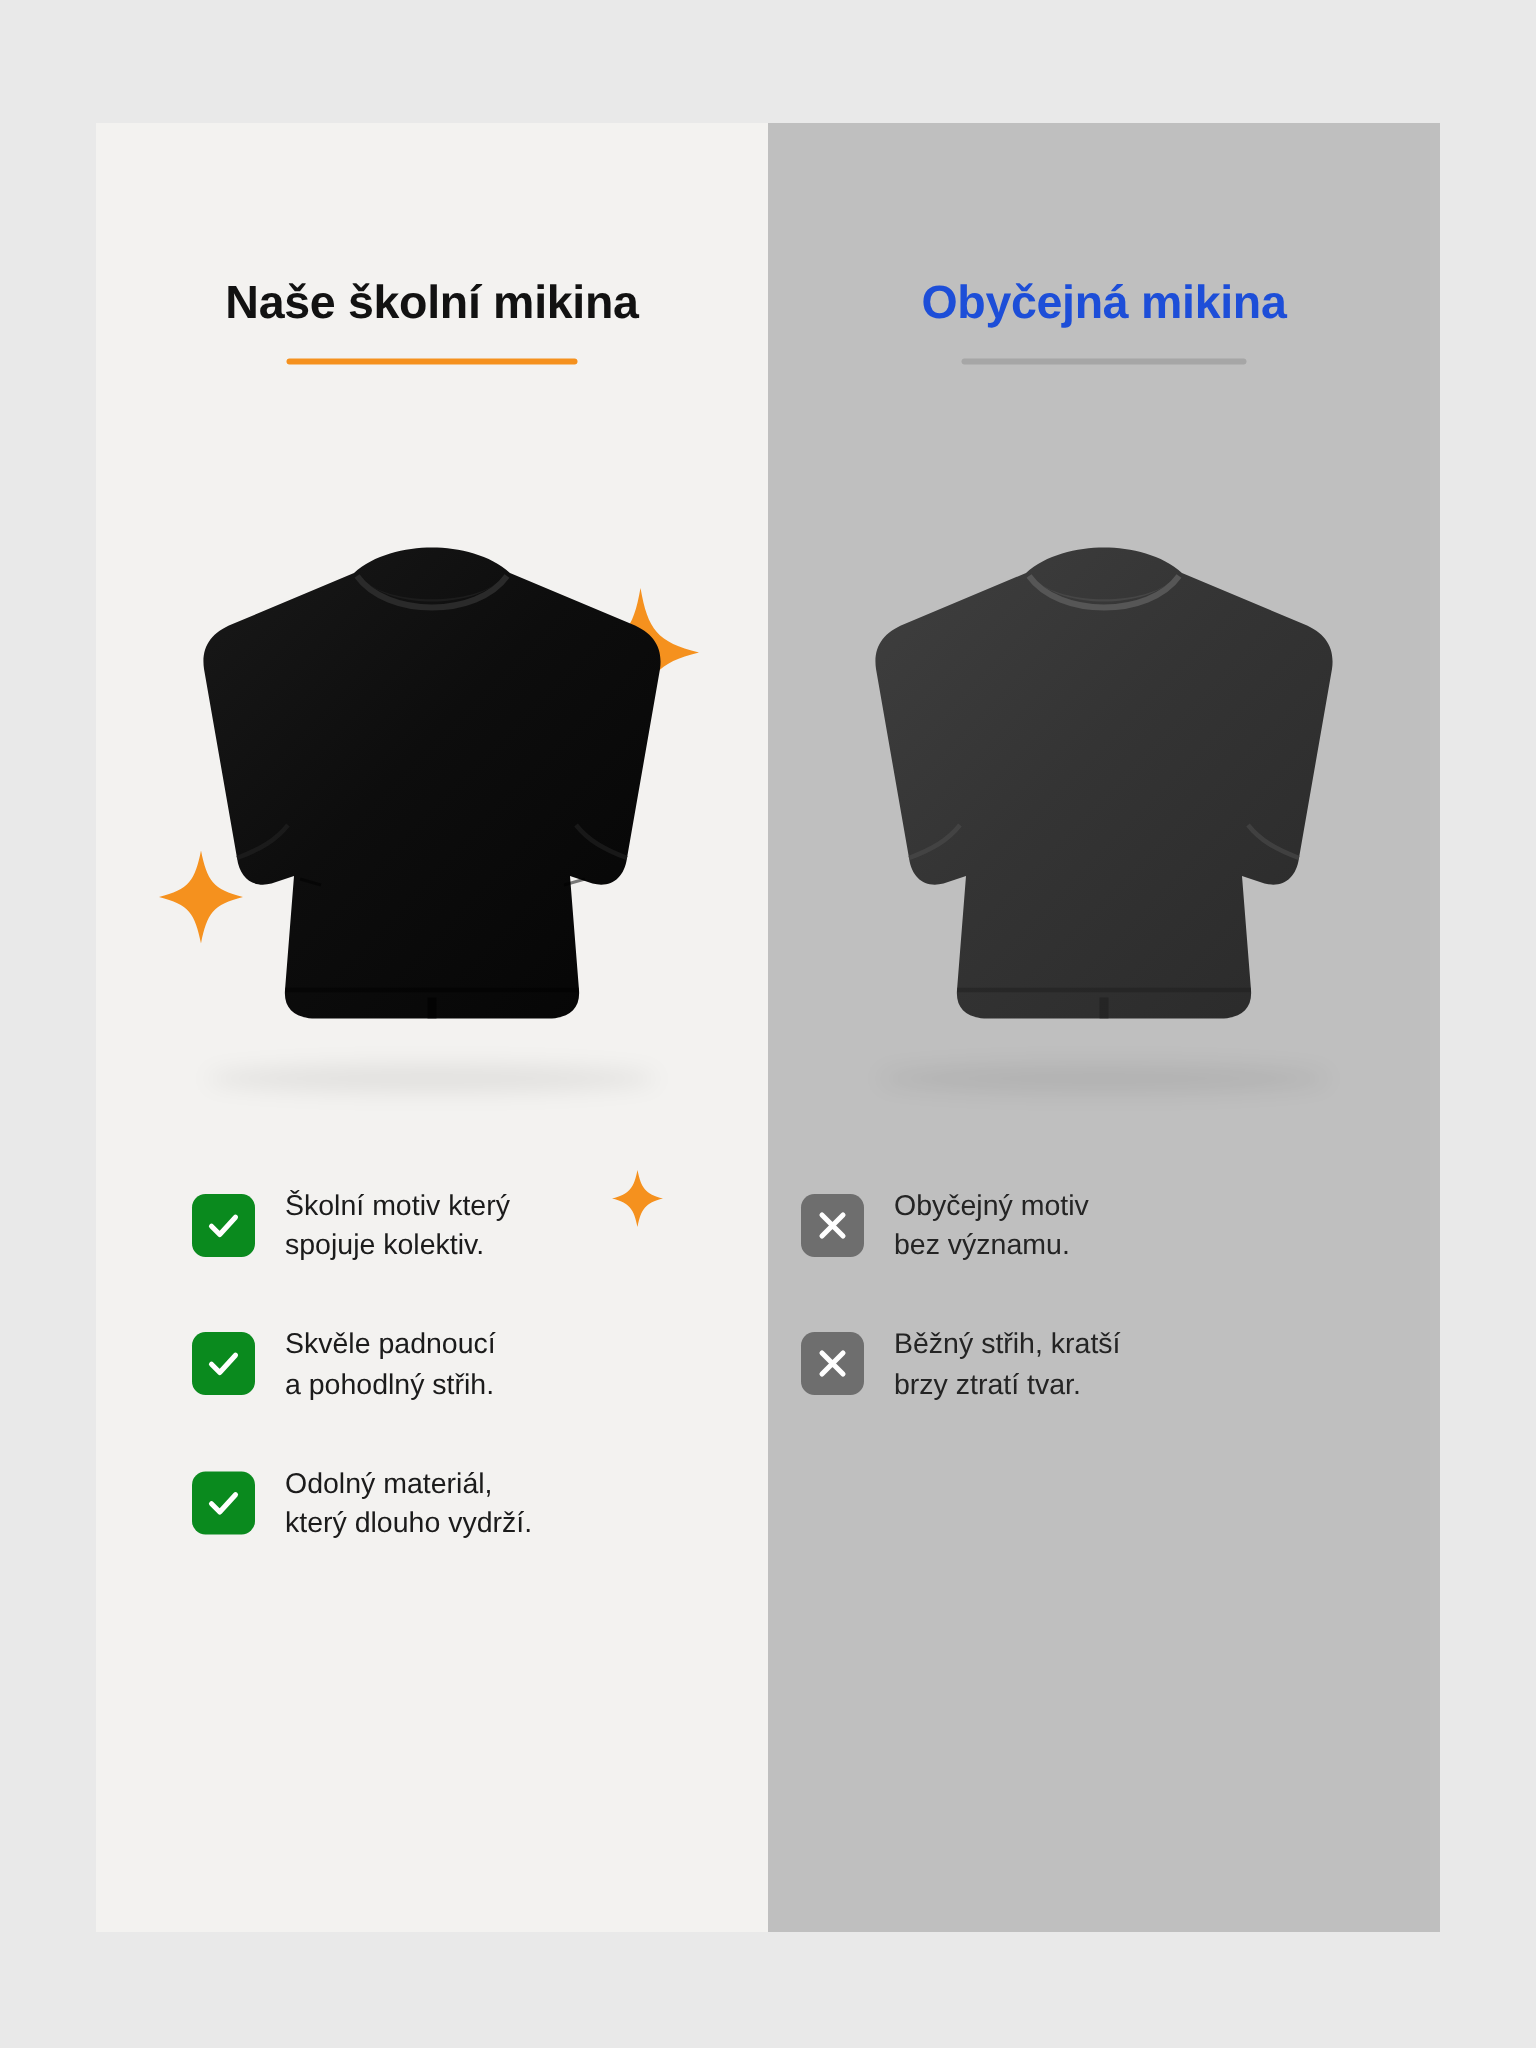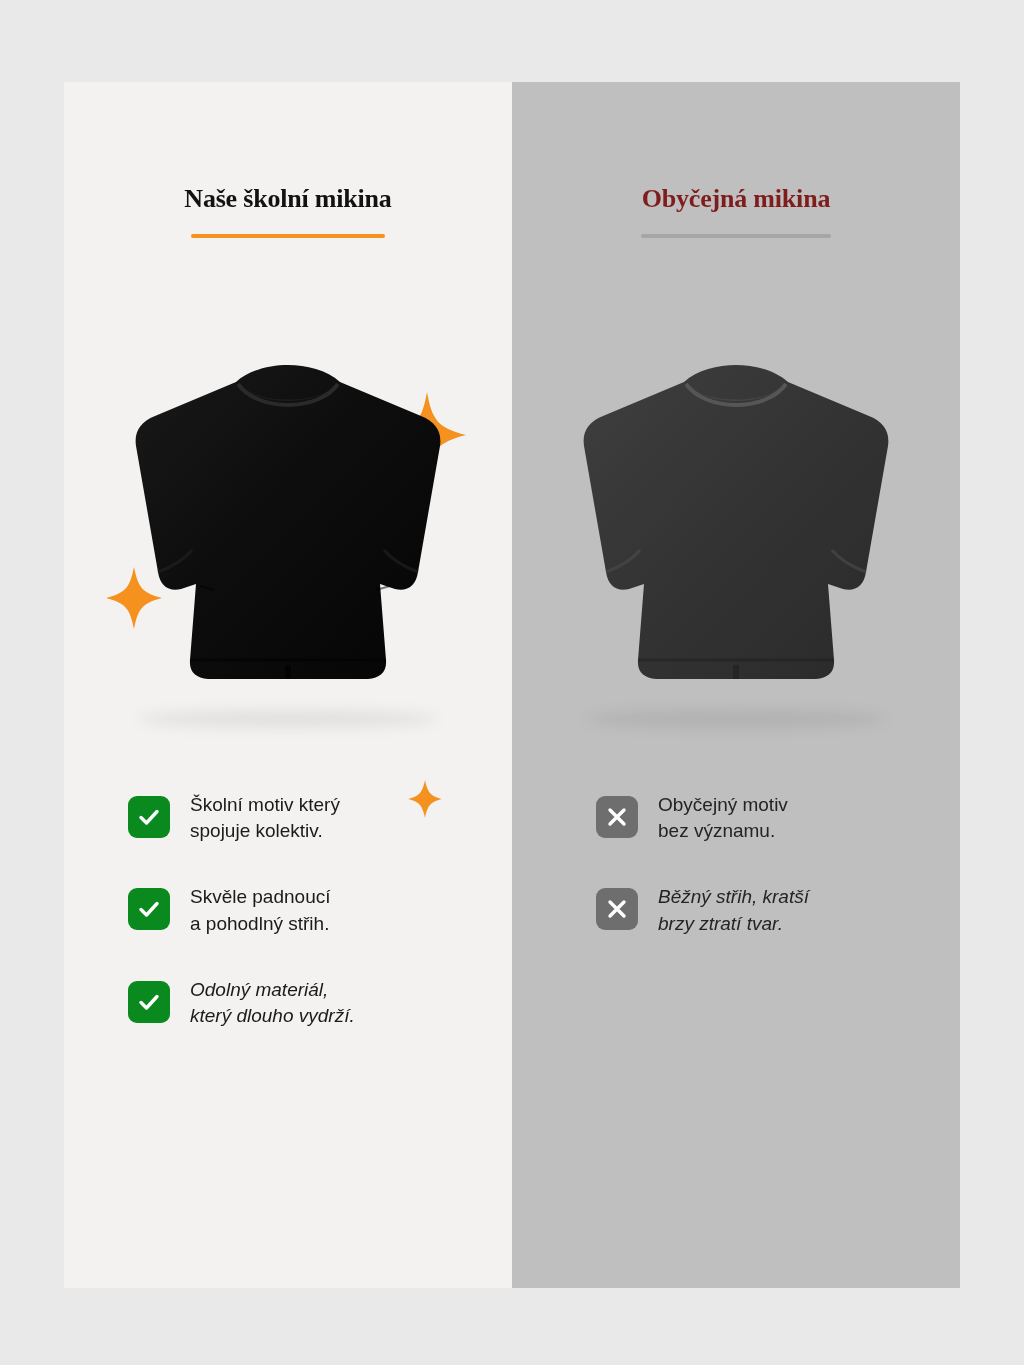--- a/index.html
+++ b/index.html
@@ -39,29 +39,28 @@
 
   
   .col-head {
     position: absolute;
     top: 103px;
     left: 0;
     width: 100%;
     text-align: center;
   }
   .col-title {
-    font-size: 26px;
+    font-size: 31px;
     font-weight: bold;
     letter-spacing: -0.2px;
     line-height: 1.1;
     margin: 0;
-    font-family: Liberation Serif, serif;
   }
   .col-good .col-title { color: #121212; }
-  .col-bad .col-title { color: #7f1d1d; }
+  .col-bad .col-title { color: #1d4ed8; }
 
   .underline {
     margin: 20px auto 0;
     height: 4px;
     width: 194px;
     border-radius: 2px;
   }
   .col-good .underline { background: #f5911e; }
   .col-bad .underline { background: #a6a6a6; width: 190px; }
 
@@ -89,28 +88,28 @@
 
   
   .features {
     position: absolute;
     top: 710px;
     left: 0;
     width: 100%;
     box-sizing: border-box;
     padding: 0 46px 0 64px;
   }
-  .col-bad .features { padding: 0 40px 0 84px; }
+  .col-bad .features { padding: 0 40px 0 22px; }
 
   .feature {
     display: flex;
     align-items: flex-start;
     margin-bottom: 40px;
   }
-  .feature:last-child { margin-bottom: 0; font-style: italic; }
+  .feature:last-child { margin-bottom: 0; }
 
   .marker {
     flex: 0 0 auto;
     width: 42px;
     height: 42px;
     border-radius: 9px;
     margin-right: 20px;
     margin-top: 4px;
     display: flex;
     align-items: center;

